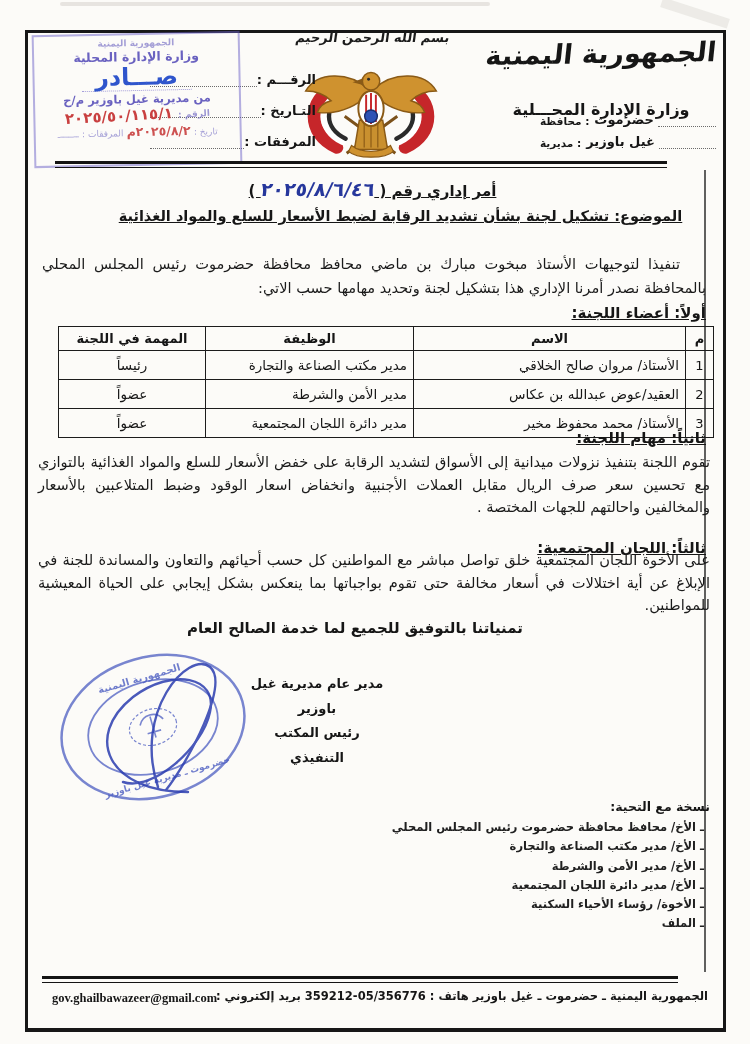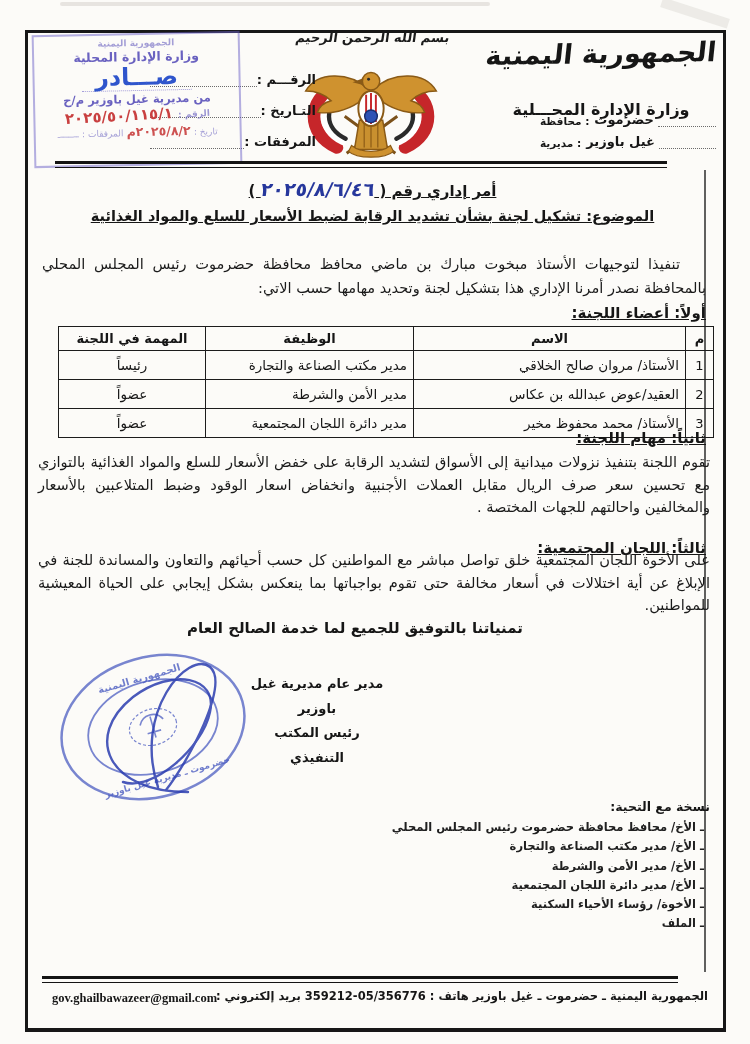--- a/index.html
+++ b/index.html
@@ -34,21 +34,21 @@
   .st-numline{font-size:15px;font-weight:bold;color:#c94040;transform:rotate(-2deg);letter-spacing:1px;line-height:1.2;}
   .st-numline .flbl{font-size:9px;color:#6a62c0;opacity:.65;}
   .st-dateline{font-size:10px;opacity:.9;margin-top:0px;}
   .st-dateline .red{color:#c94040;font-size:12.5px;font-weight:bold;}
   .st-dateline .flbl{font-size:9px;opacity:.65;}
   .head-rule{left:55px;top:161px;width:612px;height:3px;border-top:3.5px solid #141414;border-bottom:1.7px solid #141414;}
   
   .order-line{left:25px;top:178px;width:695px;text-align:center;font-size:15px;font-weight:bold;}
   .order-line .txt{text-decoration:underline;}
   .order-num{font-size:19px;color:#26379c;font-weight:bold;display:inline-block;transform:skewX(-9deg);letter-spacing:1px;}
-  .subject{left:25px;top:208px;width:695px;text-align:center;font-size:14.5px;font-weight:bold;text-decoration:underline;}
+  .subject{left:25px;top:208px;width:695px;text-align:center;font-size:14.5px;font-weight:bold;text-decoration:underline;padding-left:28px;}
   
   .para{text-align:justify;font-size:14.6px;color:#1a1a1a;}
   .intro{left:42px;top:252px;width:664px;line-height:24px;text-indent:26px;}
   .sec-title{left:42px;width:664px;font-size:15px;font-weight:bold;}
   .sec-title .u{text-decoration:underline;}
   .s1{top:304px;} .s2{top:429px;} .s3{top:527px;margin-top:12px;}
   .p2{left:38px;top:451px;width:672px;line-height:22.6px;}
   .p3{left:38px;top:549px;width:672px;line-height:22.6px;}
   .closing{left:25px;top:619px;width:660px;text-align:center;font-size:15px;font-weight:bold;}
   

